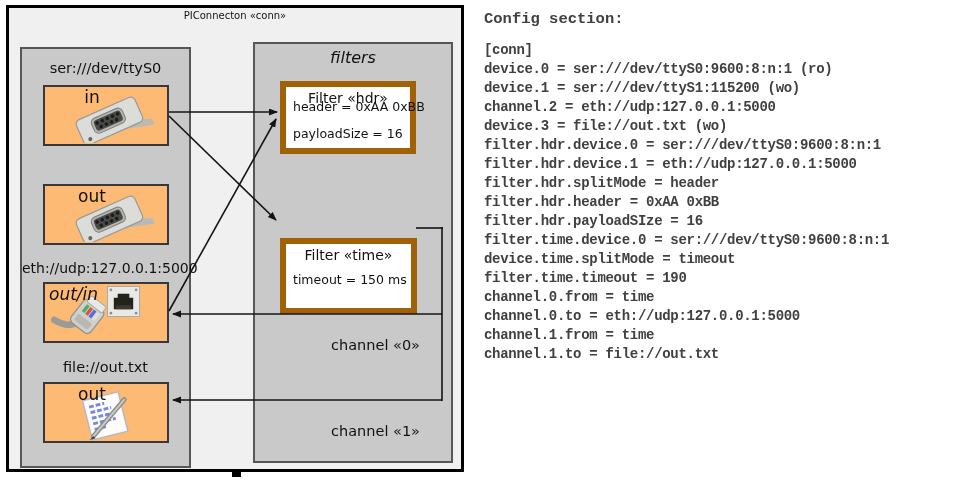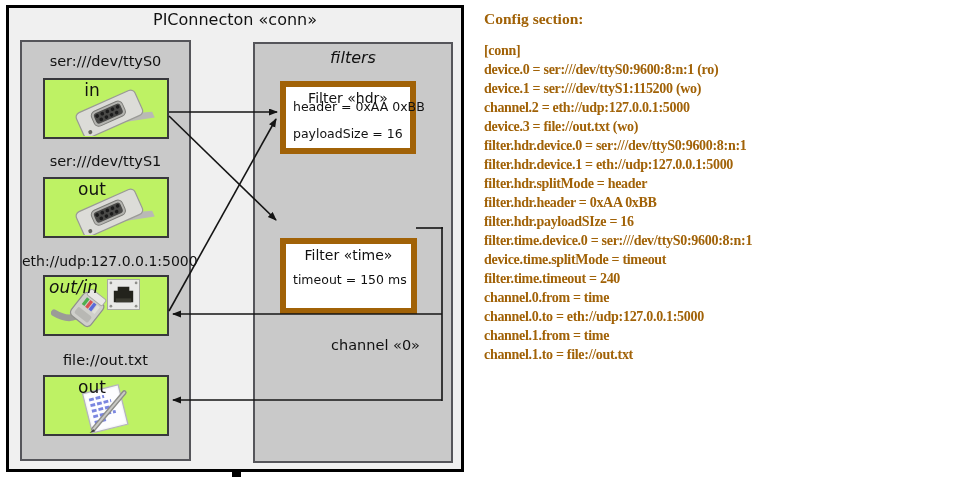--- a/index.html
+++ b/index.html
@@ -9,42 +9,42 @@
     background:#fff; font-family:"DejaVu Sans", sans-serif; color:#111;
   }
 
   
   .outer-box {
     position:absolute; left:6px; top:5px; width:458px; height:467px;
     background:#f0f0f0; border:3px solid #000;
   }
   .diagram-title {
     position:absolute; left:6px; top:10px; width:458px;
-    text-align:center; font-size:16px;
+    text-align:center; font-size:10px;
   }
   .bottom-tick { position:absolute; left:232px; top:472px; width:9px; height:5px; background:#000; }
 
   
   .panel { position:absolute; background:#c9c9c9; border:2px solid #55555a; }
-  .devices-panel { left:20px; top:40px; width:171px; height:421px; }
+  .devices-panel { left:20px; top:47px; width:171px; height:421px; }
   .filters-panel { left:253px; top:42px; width:200px; height:421px; }
 
   
   .dev-label {
     position:absolute; left:0; width:167px; text-align:center;
     font-size:14.5px; white-space:nowrap;
   }
   .dev-label.d0 { top:11px; }
   .dev-label.d1 { top:111px; }
   .dev-label.d2 { top:211px; font-size:14px; }
   .dev-label.d3 { top:310px; }
 
   .dev-box {
     position:absolute; left:21px; width:126px; height:61px;
-    background:#bef264; border:2px solid #38383c;
+    background:#fdba74; border:2px solid #38383c;
   }
   .dev-box.b0 { top:36px; }
   .dev-box.b1 { top:135px; }
   .dev-box.b2 { top:233px;font-style:italic; }
   .dev-box.b3 { top:333px; }
 
   .port-label {
     position:absolute; top:0px; left:0; width:100%;
     text-align:center; font-size:17px; line-height:20px;
     transform:translateX(-14px); z-index:2; white-space:nowrap;
@@ -75,21 +75,21 @@
   }
   .channel-label.c0 { top:292px; }
   .channel-label.c1 { top:378px; }
 
   
   .wires { position:absolute; left:0; top:0; width:964px; height:484px; pointer-events:none; z-index:5; }
 
   
   .config {
     position:absolute; left:484px; top:0; width:478px; height:340px;
-    font-family:Liberation Serif, serif; font-weight:bold; color:#a16207;
+    font-family:Liberation Mono, monospace; font-weight:bold; color:#404040;
   }
   .config-heading { position:absolute; top:10px; left:0; font-size:15.5px; }
   .config-lines { position:absolute; top:41px; left:0; }
   .config-lines div { font-size:14px; line-height:19px; white-space:pre; letter-spacing:-0.3px; }
 
   .hidden-defs { position:absolute; width:0; height:0; overflow:hidden; }
 </style>
 </head>
 <body>
 
@@ -154,21 +154,20 @@
 
   <div class="panel devices-panel">
     <div class="dev-label d0">ser:///dev/ttyS0</div>
     <div class="dev-box b0">
       <div class="port-label">in</div>
       <svg class="dev-icon icon-serial" width="98" height="48">
           <use href="#db9"></use>
         </svg>
     </div>
 
-    <div class="dev-label d1">ser:///dev/ttyS1</div>
     <div class="dev-box b1">
       <div class="port-label">out</div>
       <svg class="dev-icon icon-serial" width="98" height="48">
           <use href="#db9"></use>
         </svg>
     </div>
 
     <div class="dev-label d2">eth://udp:127.0.0.1:5000</div>
     <div class="dev-box b2">
       <div class="port-label corner">out/in</div>
@@ -198,20 +197,21 @@
       <div class="fbox-line fl1">payloadSize = 16</div>
     </div>
 
     <div class="filter-box filter-time">
       <div class="fbox-title">Filter «time»</div>
       <div class="fbox-line fl0">timeout = 150 ms</div>
     </div>
   </div>
 
   <div class="channel-label c0">channel «0»</div>
+  <div class="channel-label c1">channel «1»</div>
 
   <svg class="wires" viewBox="0 0 964 484">
     <defs>
       <marker id="arr" markerWidth="10" markerHeight="8" refX="8" refY="3.5" orient="auto" markerUnits="userSpaceOnUse">
         <path d="M0,0 L9,3.5 L0,7 Z" fill="#141414"></path>
       </marker>
     </defs>
     <g stroke="#141414" stroke-width="1.6" fill="none">
       <line x1="169" y1="112" x2="277" y2="112" marker-end="url(#arr)"></line>
       <line x1="169" y1="116" x2="276" y2="220" marker-end="url(#arr)"></line>
@@ -233,21 +233,21 @@
       <div>device.1 = ser:///dev/ttyS1:115200 (wo)</div>
       <div>channel.2 = eth://udp:127.0.0.1:5000</div>
       <div>device.3 = file://out.txt (wo)</div>
       <div>filter.hdr.device.0 = ser:///dev/ttyS0:9600:8:n:1</div>
       <div>filter.hdr.device.1 = eth://udp:127.0.0.1:5000</div>
       <div>filter.hdr.splitMode = header</div>
       <div>filter.hdr.header = 0xAA 0xBB</div>
       <div>filter.hdr.payloadSIze = 16</div>
       <div>filter.time.device.0 = ser:///dev/ttyS0:9600:8:n:1</div>
       <div>device.time.splitMode = timeout</div>
-      <div>filter.time.timeout = 240</div>
+      <div>filter.time.timeout = 190</div>
       <div>channel.0.from = time</div>
       <div>channel.0.to = eth://udp:127.0.0.1:5000</div>
       <div>channel.1.from = time</div>
       <div>channel.1.to = file://out.txt</div>
     </div>
   </div>
 
 </div>
 
 </body></html>

